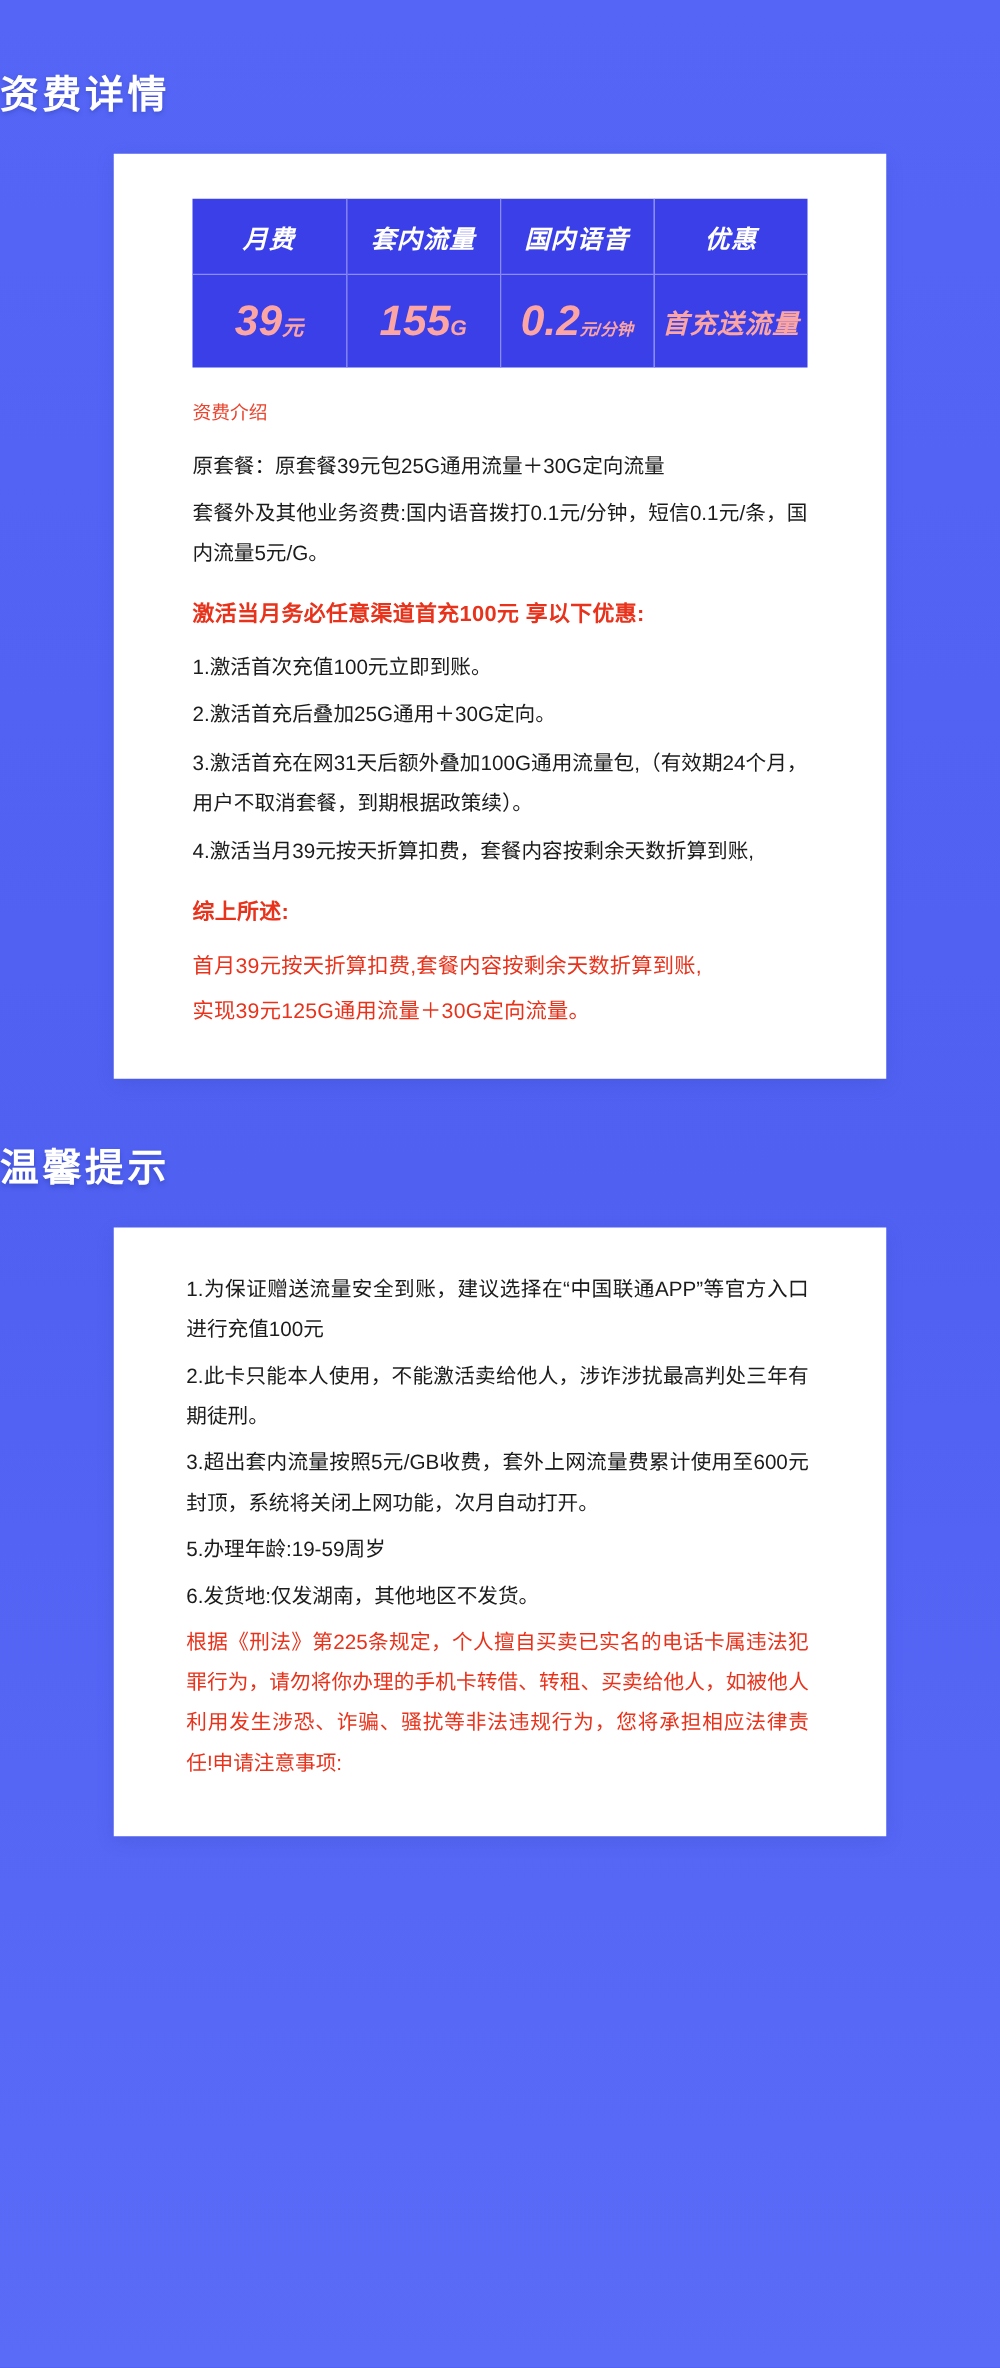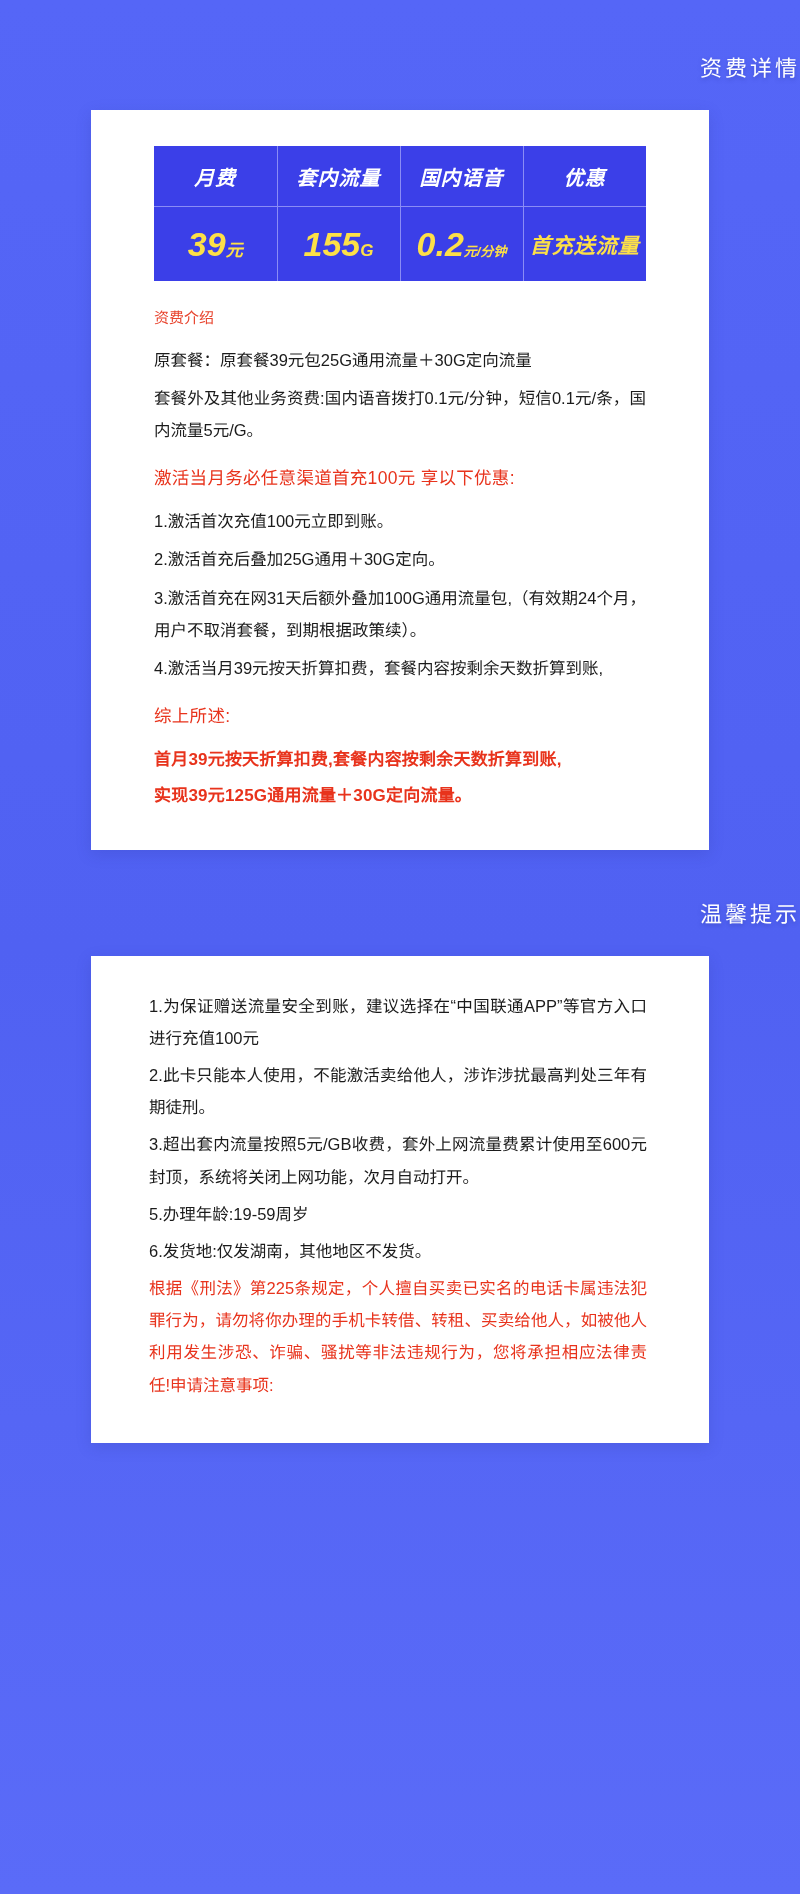--- a/index.html
+++ b/index.html
@@ -15,24 +15,24 @@
   .page {
     position: relative;
     width: 800px;
     min-height: 1894px;
     background: linear-gradient(180deg, #5566f7 0%, #5061f2 50%, #5a6bf8 100%);
     box-sizing: border-box;
     padding: 0;
     overflow: hidden;
   }
   .section-title {
-    text-align: right;
+    text-align: left;
     color: #ffffff;
-    font-size: 22px;
-    font-weight: normal;
+    font-size: 31px;
+    font-weight: bold;
     letter-spacing: 3px;
     text-shadow: 0 2px 4px rgba(30, 40, 140, 0.35);
   }
   #title-fee {
     padding-top: 50px;
     padding-bottom: 0;
   }
   .card {
     background: #ffffff;
     margin: 28px auto 0 auto;
@@ -56,21 +56,21 @@
     color: #ffffff;
     font-size: 20px;
     font-weight: bold;
     height: 58px;
     border-right: 1px solid #8a8cf5;
     letter-spacing: 1px;
   }
   .fee-table th:last-child { border-right: none; }
   .fee-table td {
     background: #3b3fe8;
-    color: #fde047;
+    color: #fca5a5;
     height: 72px;
     text-align: center;
     vertical-align: middle;
     border-right: 1px solid #8a8cf5;
     border-top: 1px solid #8a8cf5;
   }
   .fee-table td:last-child { border-right: none; }
   .big {
     font-size: 34px;
     font-weight: bold;
@@ -103,29 +103,29 @@
   p.txt {
     color: #1b1b1b;
     font-size: 16.5px;
     line-height: 1.95;
     margin: 0 0 6px 0;
     text-align: justify;
   }
   p.red-strong {
     color: #e8331c;
     font-size: 17.5px;
-    font-weight: normal;
+    font-weight: bold;
     line-height: 1.9;
     margin: 16px 0 10px 0;
     letter-spacing: 0.3px;
   }
   p.red-block {
     color: #e8331c;
     font-size: 17px;
-    font-weight: bold;
+    font-weight: normal;
     line-height: 1.95;
     margin: 0 0 2px 0;
     letter-spacing: 0.2px;
   }
 
   
   #title-tips {
     padding-top: 46px;
   }
   #tips-card {

